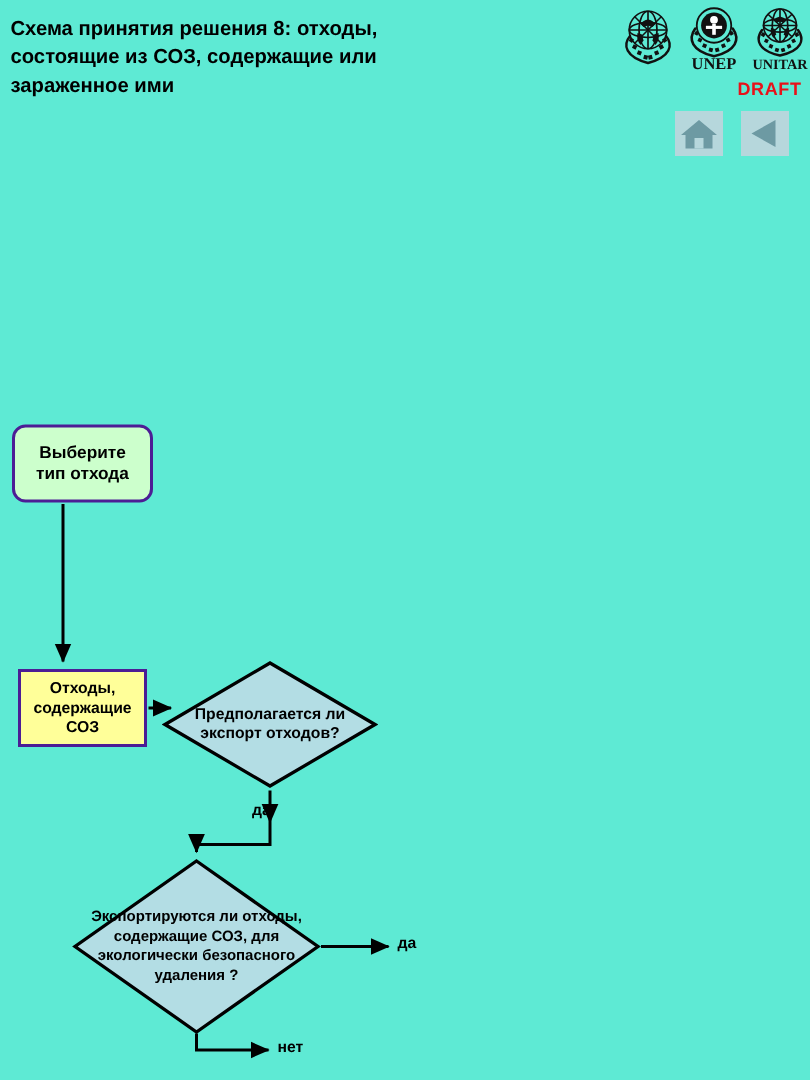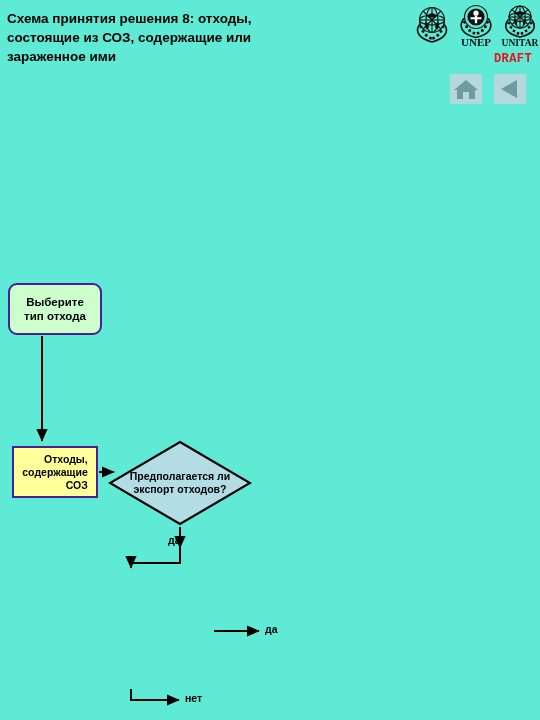--- a/index.html
+++ b/index.html
@@ -59,21 +59,20 @@
   .draft {
     position: absolute;
     left: 488px;
     top: 52px;
     width: 50px;
     text-align: center;
     font-size: 12px;
     font-weight: bold;
     color: #e8121a;
     letter-spacing: 0.4px;
-    font-family: Liberation Mono, monospace;
   }
 
   .navbtn {
     position: absolute;
     top: 74px;
     width: 32px;
     height: 30px;
     background: #b6d7dc;
     cursor: pointer;
   }
@@ -106,21 +105,20 @@
   }
   .node-waste {
     left: 12px;
     top: 446px;
     width: 86px;
     height: 52px;
     background: #ffff99;
     font-size: 10.5px;
     line-height: 13px;
     padding: 0 3px;
-    text-align: right;
   }
 
   .diamond-wrap {
     position: absolute;
   }
   .diamond-wrap svg {
     position: absolute;
     left: 0; top: 0;
     display: block;
   }
@@ -342,20 +340,26 @@
 СОЗ</span>
   </div>
 
   <div class="diamond-wrap diamond-export">
     <svg width="144" height="86" viewBox="0 0 144 86">
       <polygon points="72,2 142,43 72,84 2,43" fill="#b3dde4" stroke="#000000" stroke-width="2.2" stroke-linejoin="miter"></polygon>
     </svg>
     <div class="diamond-label">Предполагается ли экспорт отходов?</div>
   </div>
 
+  <div class="diamond-wrap diamond-sound">
+    <svg width="166" height="118" viewBox="0 0 166 118">
+      <polygon points="83,2 164,59 83,116 2,59" fill="#b3dde4" stroke="#000000" stroke-width="2.2" stroke-linejoin="miter"></polygon>
+    </svg>
+    <div class="diamond-label">Экспортируются ли отходы, содержащие СОЗ, для экологически безопасного удаления ?</div>
+  </div>
 
   <div class="edge-label lbl-yes1">да</div>
 
   <div class="edge-label lbl-yes2">да</div>
 
   <div class="edge-label lbl-no1">нет</div>
 
 </div>
 
 </body></html>

